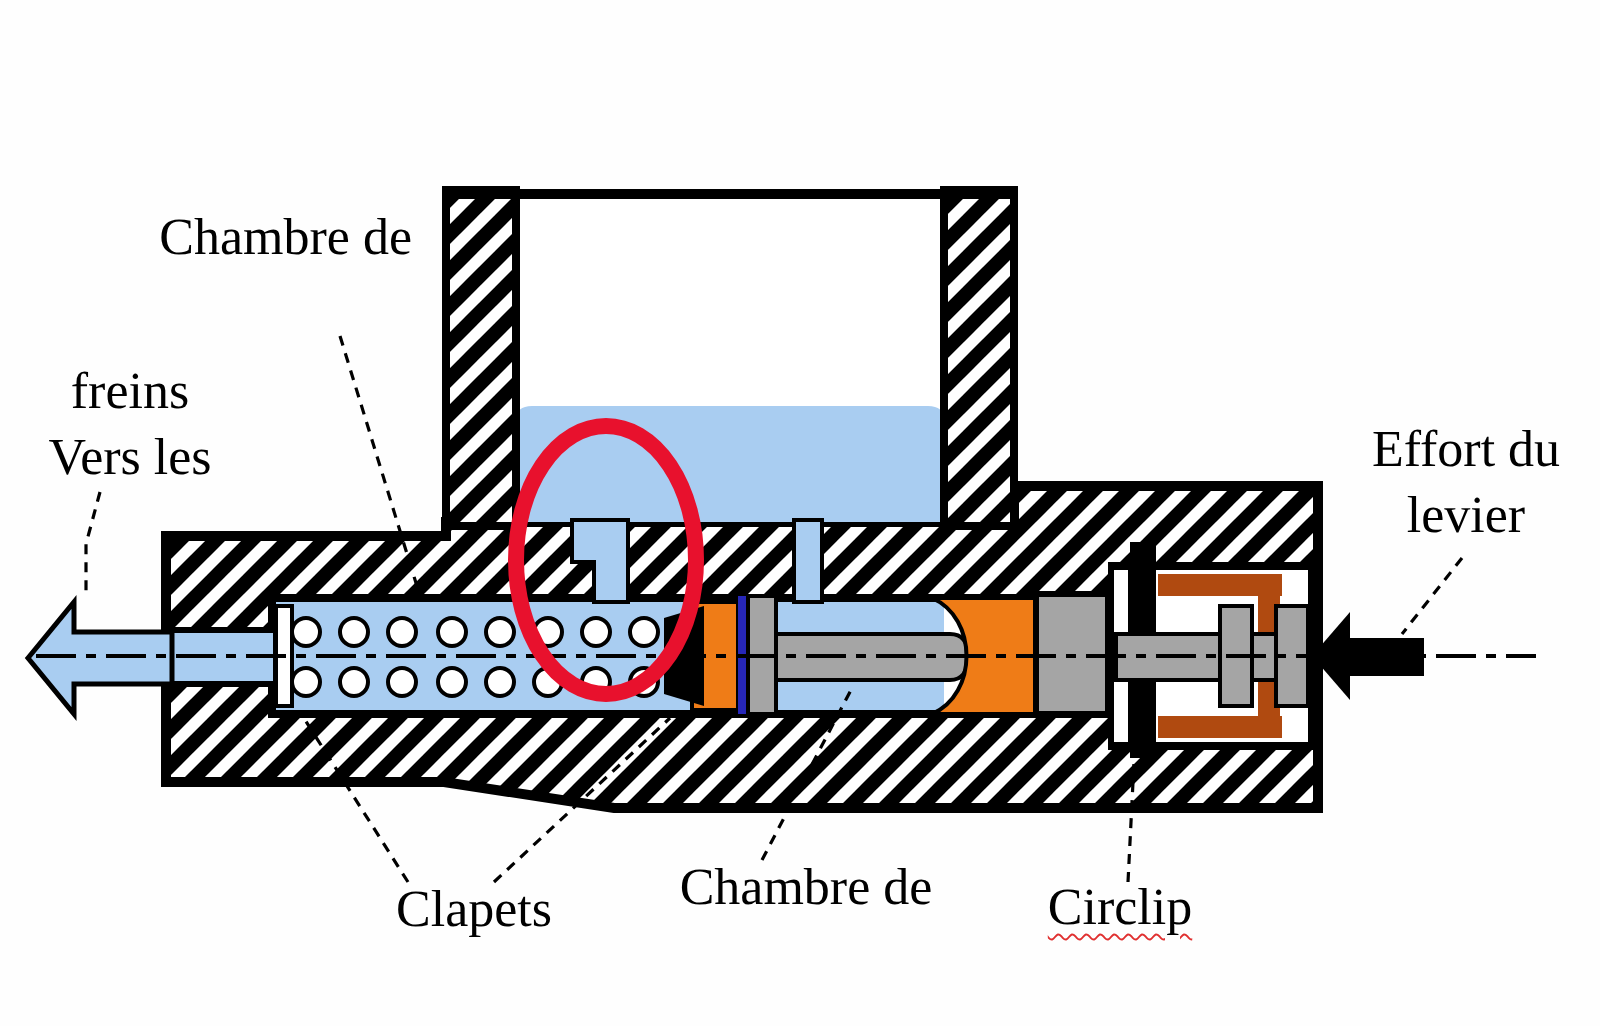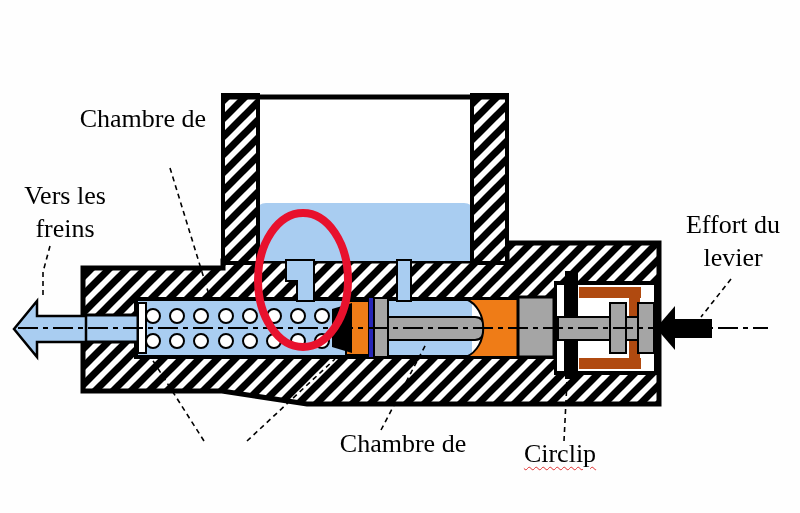--- a/index.html
+++ b/index.html
@@ -106,29 +106,32 @@
     <line x1="381" y1="430" x2="426" y2="344"></line>
     <line x1="564" y1="441" x2="567" y2="381"></line>
   </g>
 </svg>
 
 <div class="lbl" id="lbl-chambre-pression" style="left:30px;top:102px;width:176px;">
   <span>Chambre de</span>
 </div>
 
 <div class="lbl" style="left:10px;top:179px;width:110px;">
+  <span>freins</span>
   <span>Vers les</span>
-  <span>freins</span>
 </div>
 
 <div class="lbl" style="left:660px;top:208px;width:146px;">
   <span>Effort du</span>
   <span>levier</span>
 </div>
 
+<div class="lbl" style="left:188px;top:438px;width:98px;">
+  <span>Clapets</span>
+</div>
 
 <div class="lbl" style="left:318px;top:427px;width:170px;">
   <span>Chambre de</span>
 </div>
 
 <div class="lbl" id="lbl-circlip" style="left:516px;top:437px;width:88px;text-align:center;">
   <span>Circlip</span>
 </div>
 
 </div>

